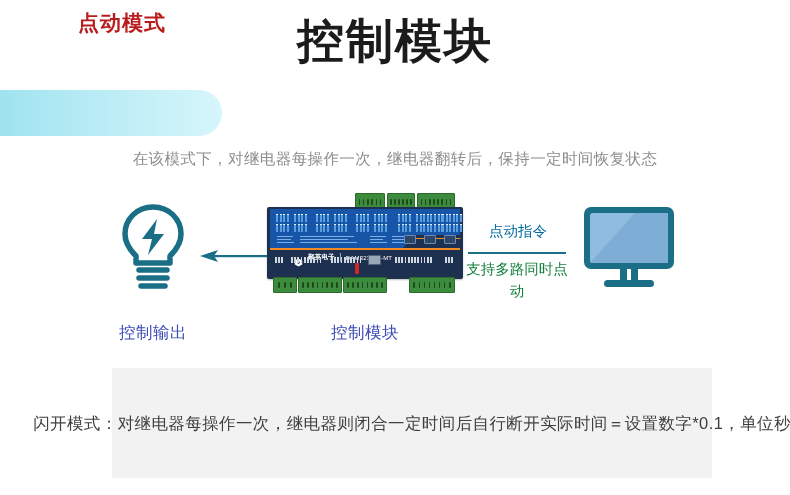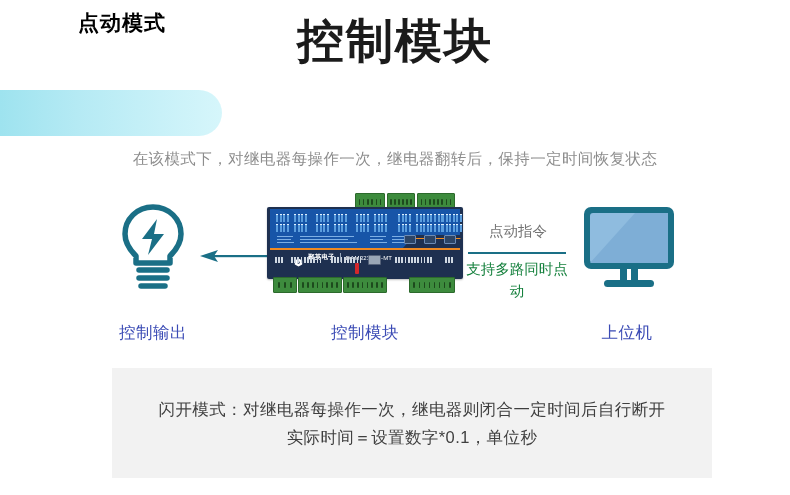--- a/index.html
+++ b/index.html
@@ -45,21 +45,21 @@
     border-bottom-right-radius: 30px;
     background: linear-gradient(to right, #9ee3ef 0%, #b5eaf4 35%, #d6f6fb 100%);
   }
   .section-banner-label {
     position: absolute;
     left: 78px;
     top: 11px;
     font-size: 21px;
     line-height: 24px;
     font-weight: 700;
-    color: #000000;
+    color: #b91c1c;
     letter-spacing: 1px;
   }
 
   
   .description {
     position: absolute;
     left: 0;
     top: 148px;
     width: 790px;
     text-align: center;
@@ -287,21 +287,21 @@
     background: #1a6f86;
   }
   .cmd-label-top {
     position: absolute;
     left: 468px;
     top: 36px;
     width: 100px;
     text-align: center;
     font-size: 14.5px;
     line-height: 20px;
-    color: #737373;
+    color: #0369a1;
     font-weight: 500;
   }
   .cmd-label-bottom {
     position: absolute;
     left: 466px;
     top: 73px;
     width: 102px;
     text-align: center;
     font-size: 14.5px;
     line-height: 22px;
@@ -341,21 +341,21 @@
 
   
   .note-box {
     position: absolute;
     left: 112px;
     top: 368px;
     width: 600px;
     height: 110px;
     background: #f2f2f2;
     display: flex;
-    flex-direction: column;
+    flex-direction: row;
     align-items: center;
     justify-content: center;
   }
   .note-line {
     font-size: 16.5px;
     line-height: 28px;
     color: #3f3f3f;
     letter-spacing: 0.4px;
     text-align: center;
     white-space: nowrap;
@@ -692,21 +692,20 @@
         <rect x="43" y="68" width="7" height="11" fill="#1a6f86"></rect>
         <rect x="54" y="68" width="7" height="11" fill="#1a6f86"></rect>
         <rect x="27" y="79" width="50" height="7" rx="3.5" ry="3.5" fill="#1a6f86"></rect>
       </svg>
     </div>
   </div>
 
   <div class="captions">
     <div class="caption caption-out">控制输出</div>
     <div class="caption caption-mod">控制模块</div>
-    <div class="caption caption-host">上位机</div>
   </div>
 
   <div class="note-box">
     <div class="note-line">闪开模式：对继电器每操作一次，继电器则闭合一定时间后自行断开</div>
     <div class="note-line">实际时间＝设置数字*0.1，单位秒</div>
   </div>
 
 </div>
 
 </body></html>

